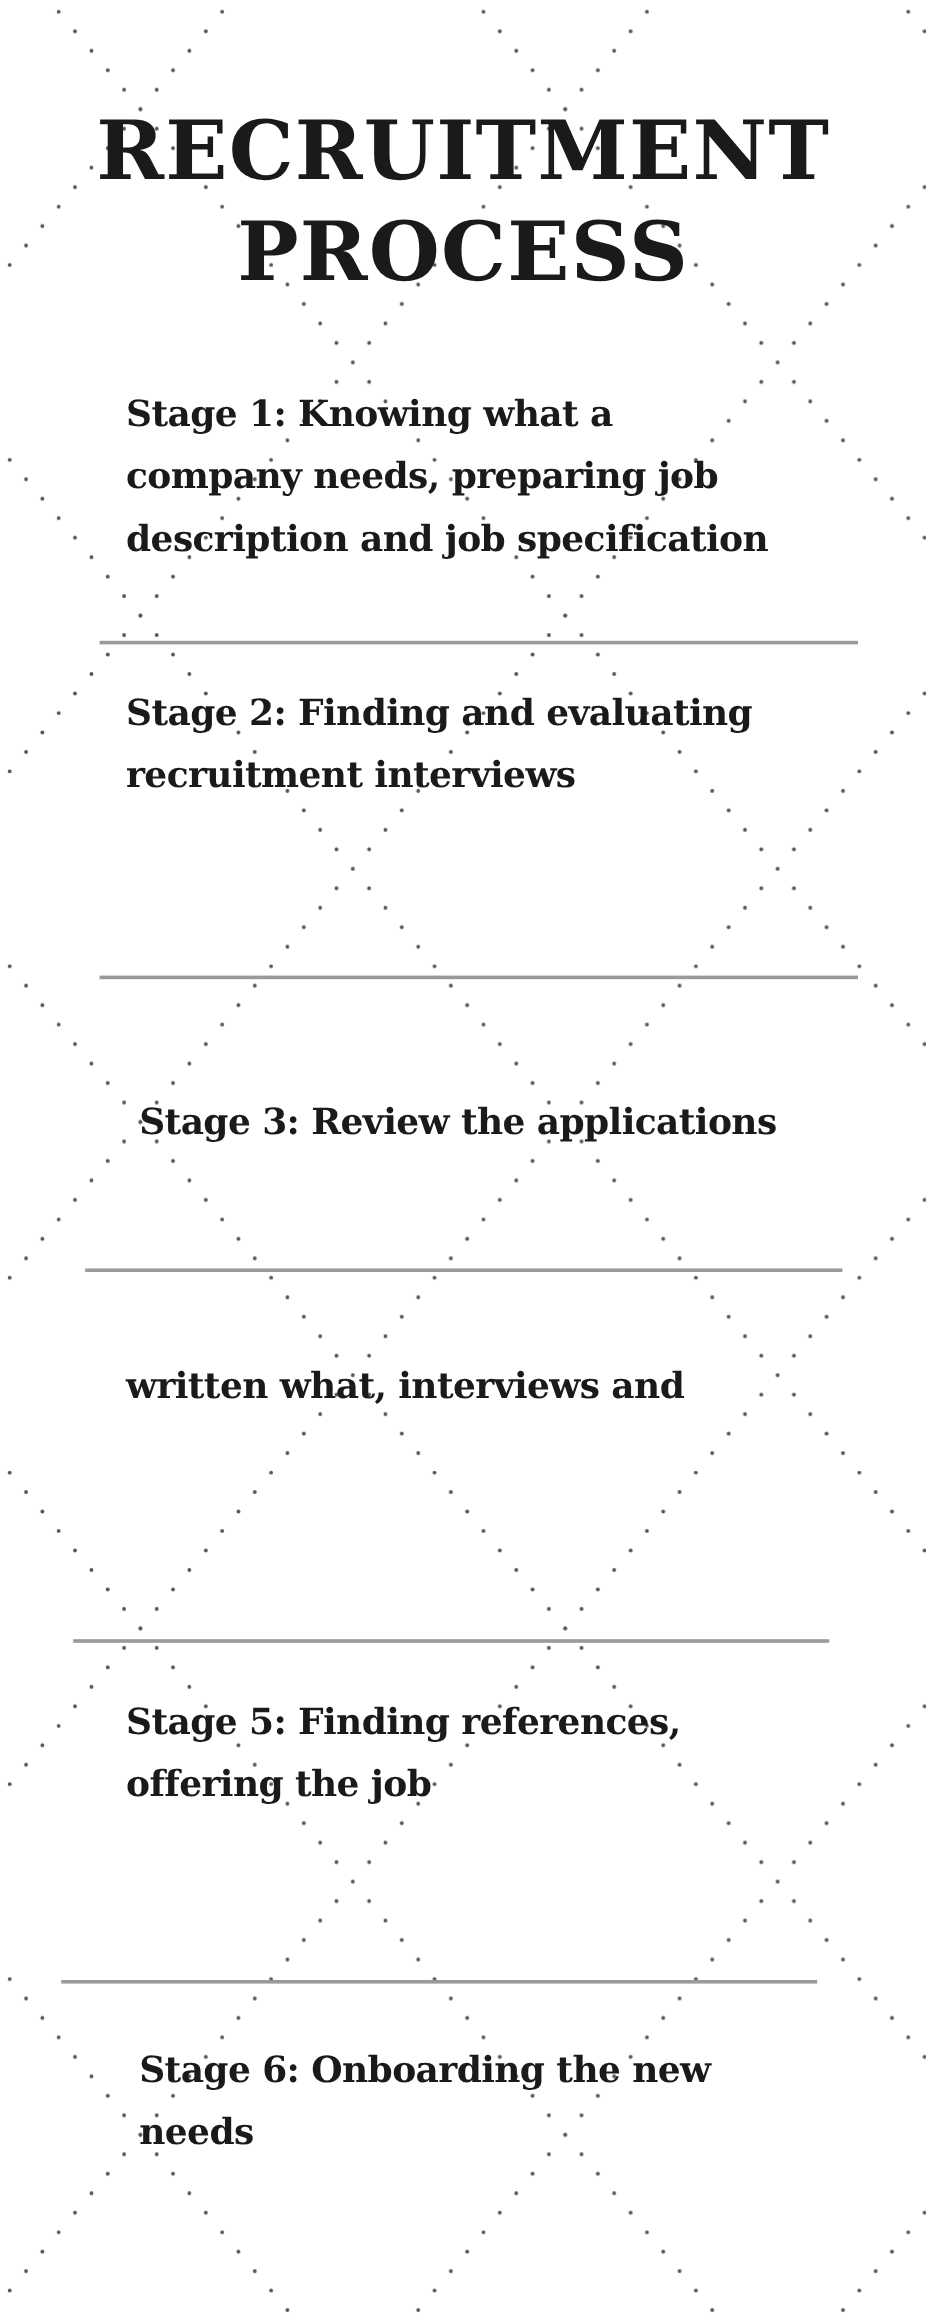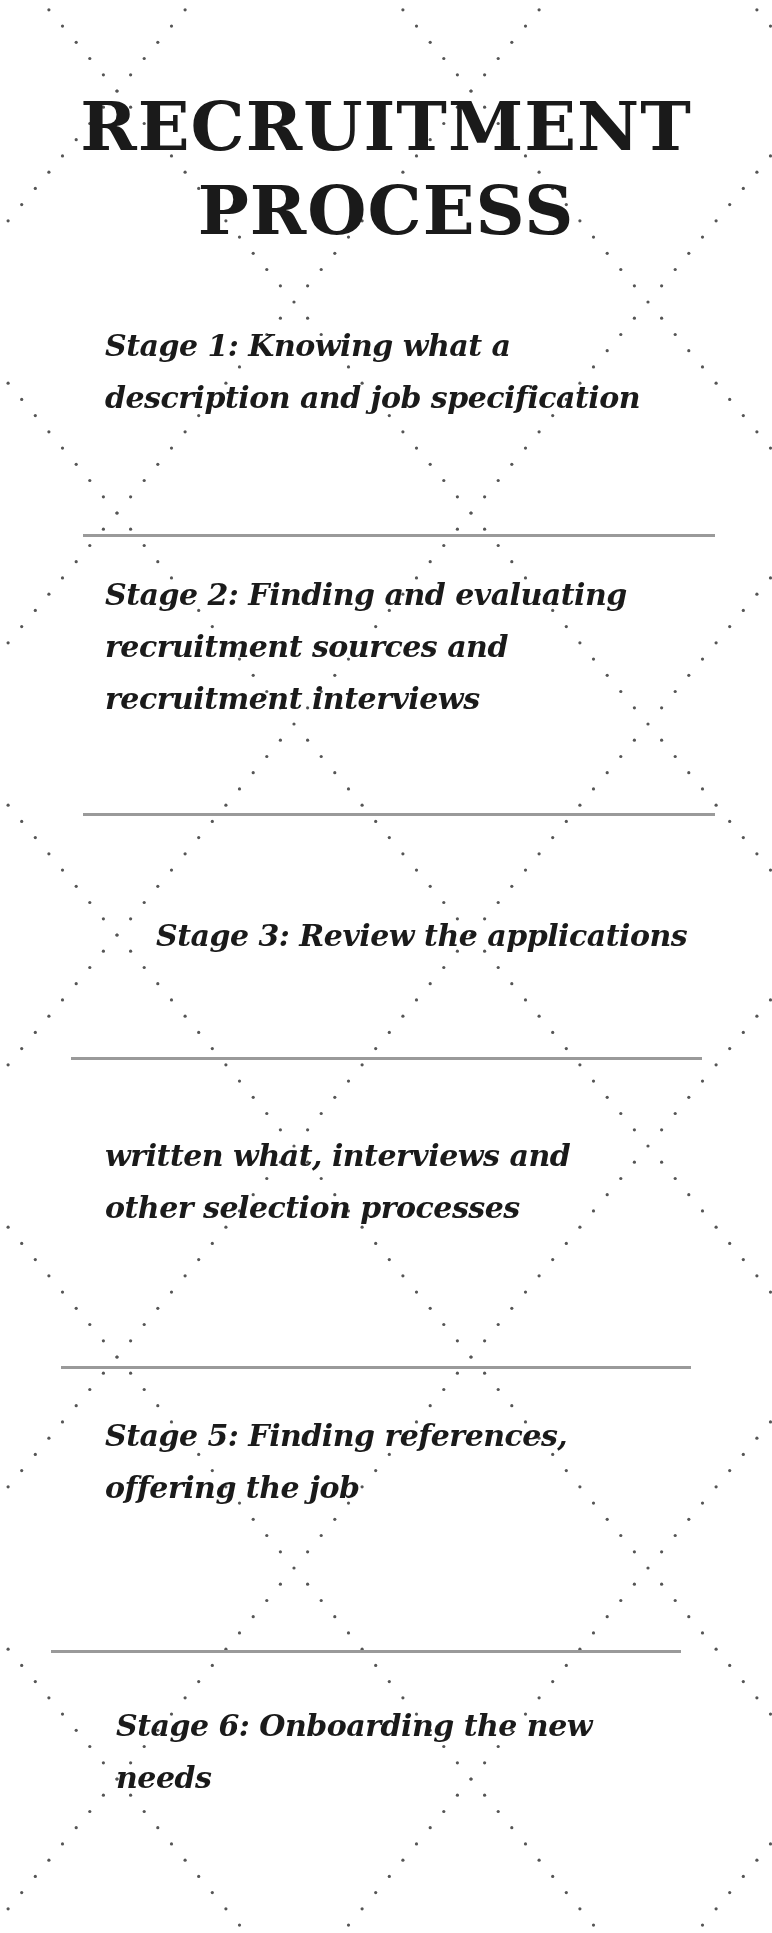--- a/index.html
+++ b/index.html
@@ -2,21 +2,21 @@
 <html><head>
 <meta charset="utf-8">
 <style>
   html, body { margin:0; padding:0; }
   body { width:772px; height:1933px; background:#ffffff; position:relative; overflow:hidden;
          font-family:"DejaVu Serif", serif; color:#1a1a1a; }
   #bg { position:absolute; left:0; top:0; width:772px; height:1933px; z-index:0; }
   .title { position:absolute; left:0; width:772px; text-align:center; font-weight:bold;
            font-size:68px; line-height:76px; letter-spacing:1px; z-index:1; }
   .stage { position:absolute; font-weight:bold; font-size:30px; line-height:52px;
-           letter-spacing:-0.5px; z-index:1; white-space:nowrap;font-style:italic; }
+           letter-spacing:-0.5px; z-index:1; white-space:nowrap; }
   .stage span { display:block; }
   .divider { position:absolute; height:3px; background:#9a9a9a; z-index:1; }
 </style>
 </head>
 <body>
 
 <svg id="bg" xmlns="http://www.w3.org/2000/svg" width="772" height="1933">
   <defs>
     <pattern id="diamond" x="-60" y="-120" width="354" height="422" patternUnits="userSpaceOnUse">
 
@@ -79,39 +79,38 @@
     </pattern>
   </defs>
   <rect width="772" height="1933" fill="url(#diamond)"></rect>
 </svg>
 
 <div class="title" style="top:88px;">RECRUITMENT</div>
 <div class="title" style="top:172px;">PROCESS</div>
 
 <div class="stage" style="left:105px; top:320px;">
   <span>Stage 1: Knowing what a</span>
+  <span>company needs, preparing job</span>
   <span>description and job specification</span>
 </div>
 <div class="divider" style="left:83px; width:632px; top:534px;"></div>
 
 <div class="stage" style="left:105px; top:569px;">
   <span>Stage 2: Finding and evaluating</span>
-  <span>recruitment sources and</span>
   <span>recruitment interviews</span>
 </div>
 <div class="divider" style="left:83px; width:632px; top:813px;"></div>
 
-<div class="stage" style="left:116px; top:910px;margin-left:40px;">
+<div class="stage" style="left:116px; top:910px;">
   <span>Stage 3: Review the applications</span>
 </div>
 <div class="divider" style="left:71px; width:631px; top:1057px;"></div>
 
 <div class="stage" style="left:105px; top:1130px;">
   <span>written what, interviews and</span>
-  <span>other selection processes</span>
 </div>
 <div class="divider" style="left:61px; width:630px; top:1366px;"></div>
 
 <div class="stage" style="left:105px; top:1410px;">
   <span>Stage 5: Finding references,</span>
   <span>offering the job</span>
 </div>
 <div class="divider" style="left:51px; width:630px; top:1650px;"></div>
 
 <div class="stage" style="left:116px; top:1700px;">

